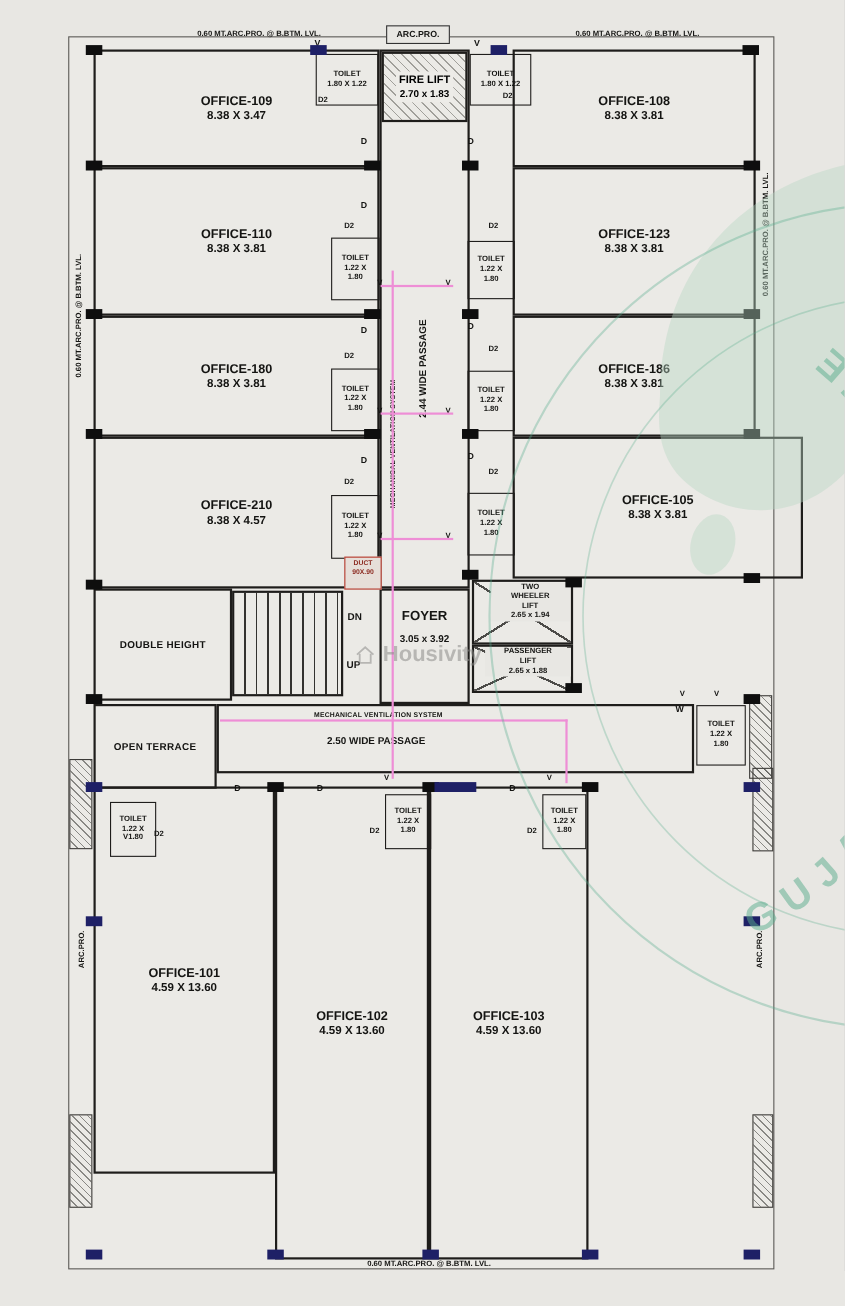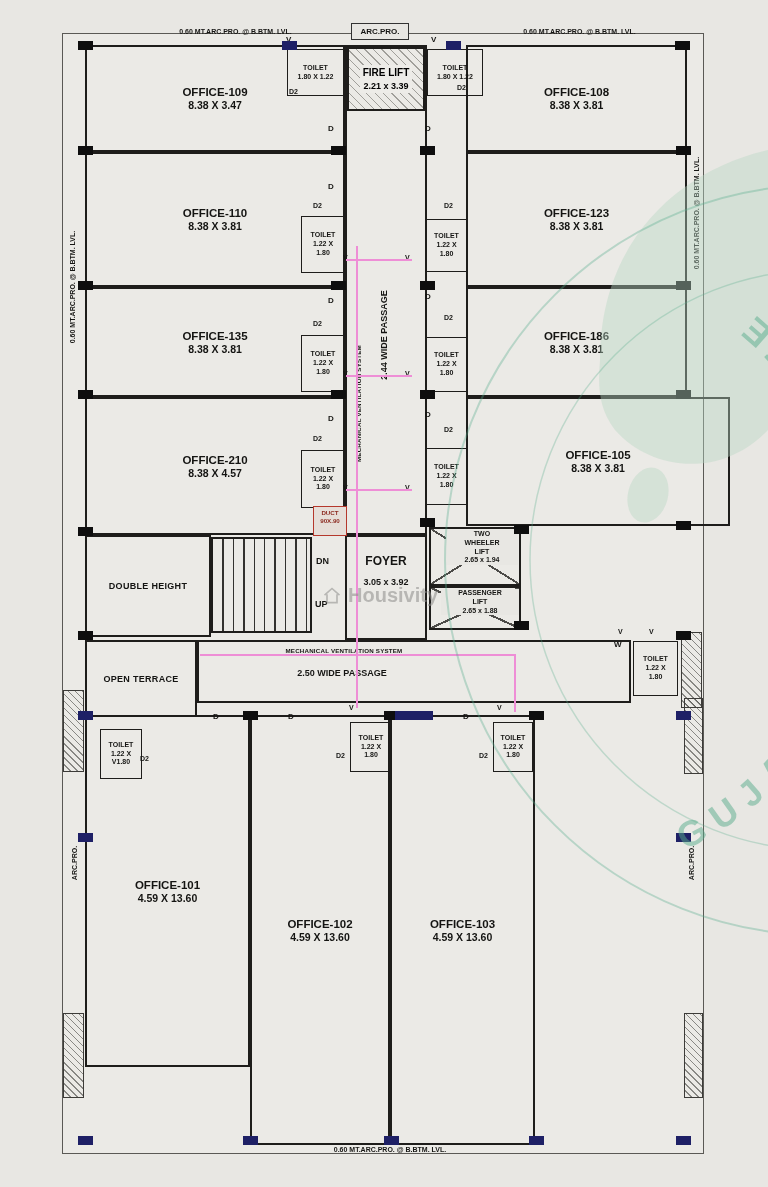--- a/index.html
+++ b/index.html
@@ -57,21 +57,21 @@
 
   <div class="office" style="left:85px;top:45px;width:260px;height:107px">
     <span class="nm">OFFICE-109</span>
     <span class="sz">8.38 X 3.47</span>
   </div>
   <div class="office" style="left:85px;top:152px;width:260px;height:135px">
     <span class="nm">OFFICE-110</span>
     <span class="sz">8.38 X 3.81</span>
   </div>
   <div class="office" style="left:85px;top:287px;width:260px;height:110px">
-    <span class="nm">OFFICE-135</span>
+    <span class="nm">OFFICE-180</span>
     <span class="sz">8.38 X 3.81</span>
   </div>
   <div class="office" style="left:85px;top:397px;width:260px;height:138px">
     <span class="nm">OFFICE-210</span>
     <span class="sz">8.38 X 4.57</span>
   </div>
 
   <div class="office" style="left:466px;top:45px;width:221px;height:107px">
     <span class="nm">OFFICE-108</span>
     <span class="sz">8.38 X 3.81</span>
@@ -88,21 +88,21 @@
     <span class="nm">OFFICE-105</span>
     <span class="sz">8.38 X 3.81</span>
   </div>
 
   <div class="r" style="left:345px;top:45px;width:82px;height:490px"></div>
   <div class="r" style="left:345px;top:535px;width:82px;height:105px"></div>
 
   <div class="lift" style="left:347px;top:47px;width:78px;height:64px">
     <span class="tag" style="font-size:10px">
       <span>FIRE LIFT</span><br>
-      <span style="font-size:9px">2.21 x 3.39</span>
+      <span style="font-size:9px">2.70 x 1.83</span>
     </span>
   </div>
 
   <div class="toilet" style="left:287px;top:49px;width:57px;height:47px">
     <span>TOILET</span>
     <span>1.80 X 1.22</span>
   </div>
   <div class="toilet" style="left:427px;top:49px;width:56px;height:47px">
     <span>TOILET</span>
     <span>1.80 X 1.22</span>

